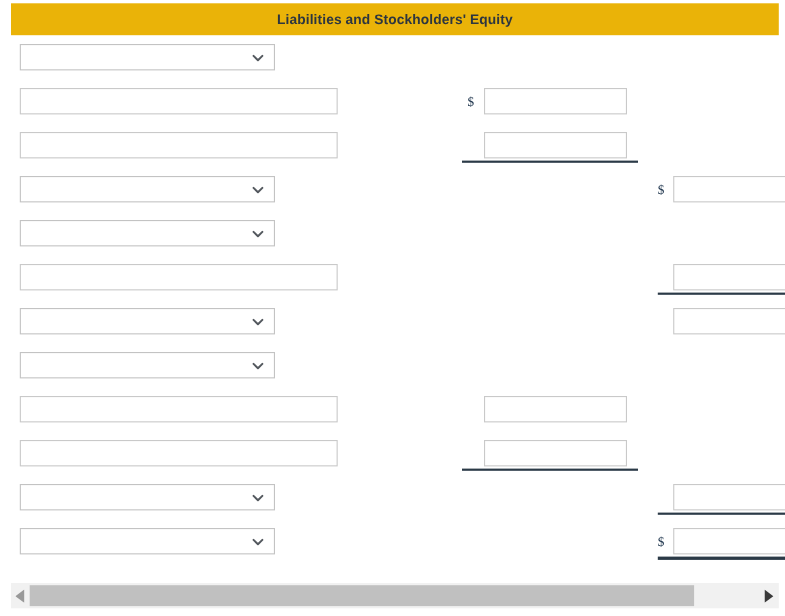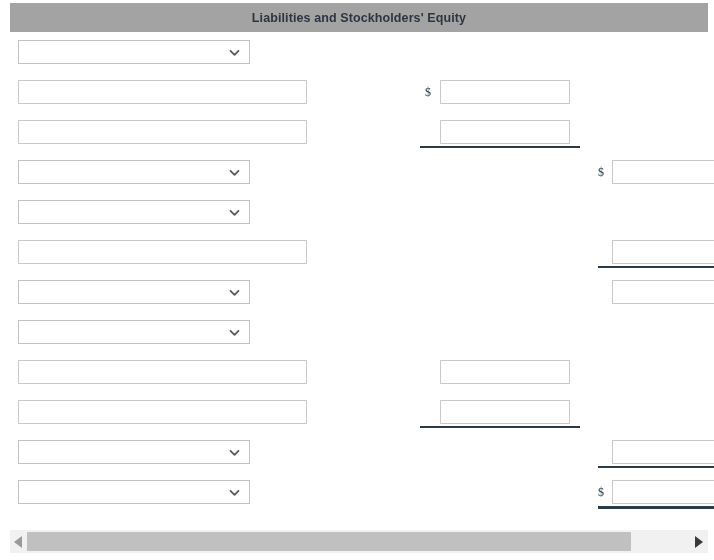--- a/index.html
+++ b/index.html
@@ -16,21 +16,21 @@
     -webkit-font-smoothing: antialiased;
   }
 
   
   .header-band {
     position: absolute;
     left: 10px;
     top: 3px;
     width: 698px;
     height: 29px;
-    background: #a3a3a3;
+    background: #eab308;
     display: flex;
     align-items: center;
     justify-content: center;
     box-sizing: border-box;
   }
   .header-title {
     font-size: 12.5px;
     font-weight: bold;
     color: #2d3640;
     letter-spacing: 0.1px;

